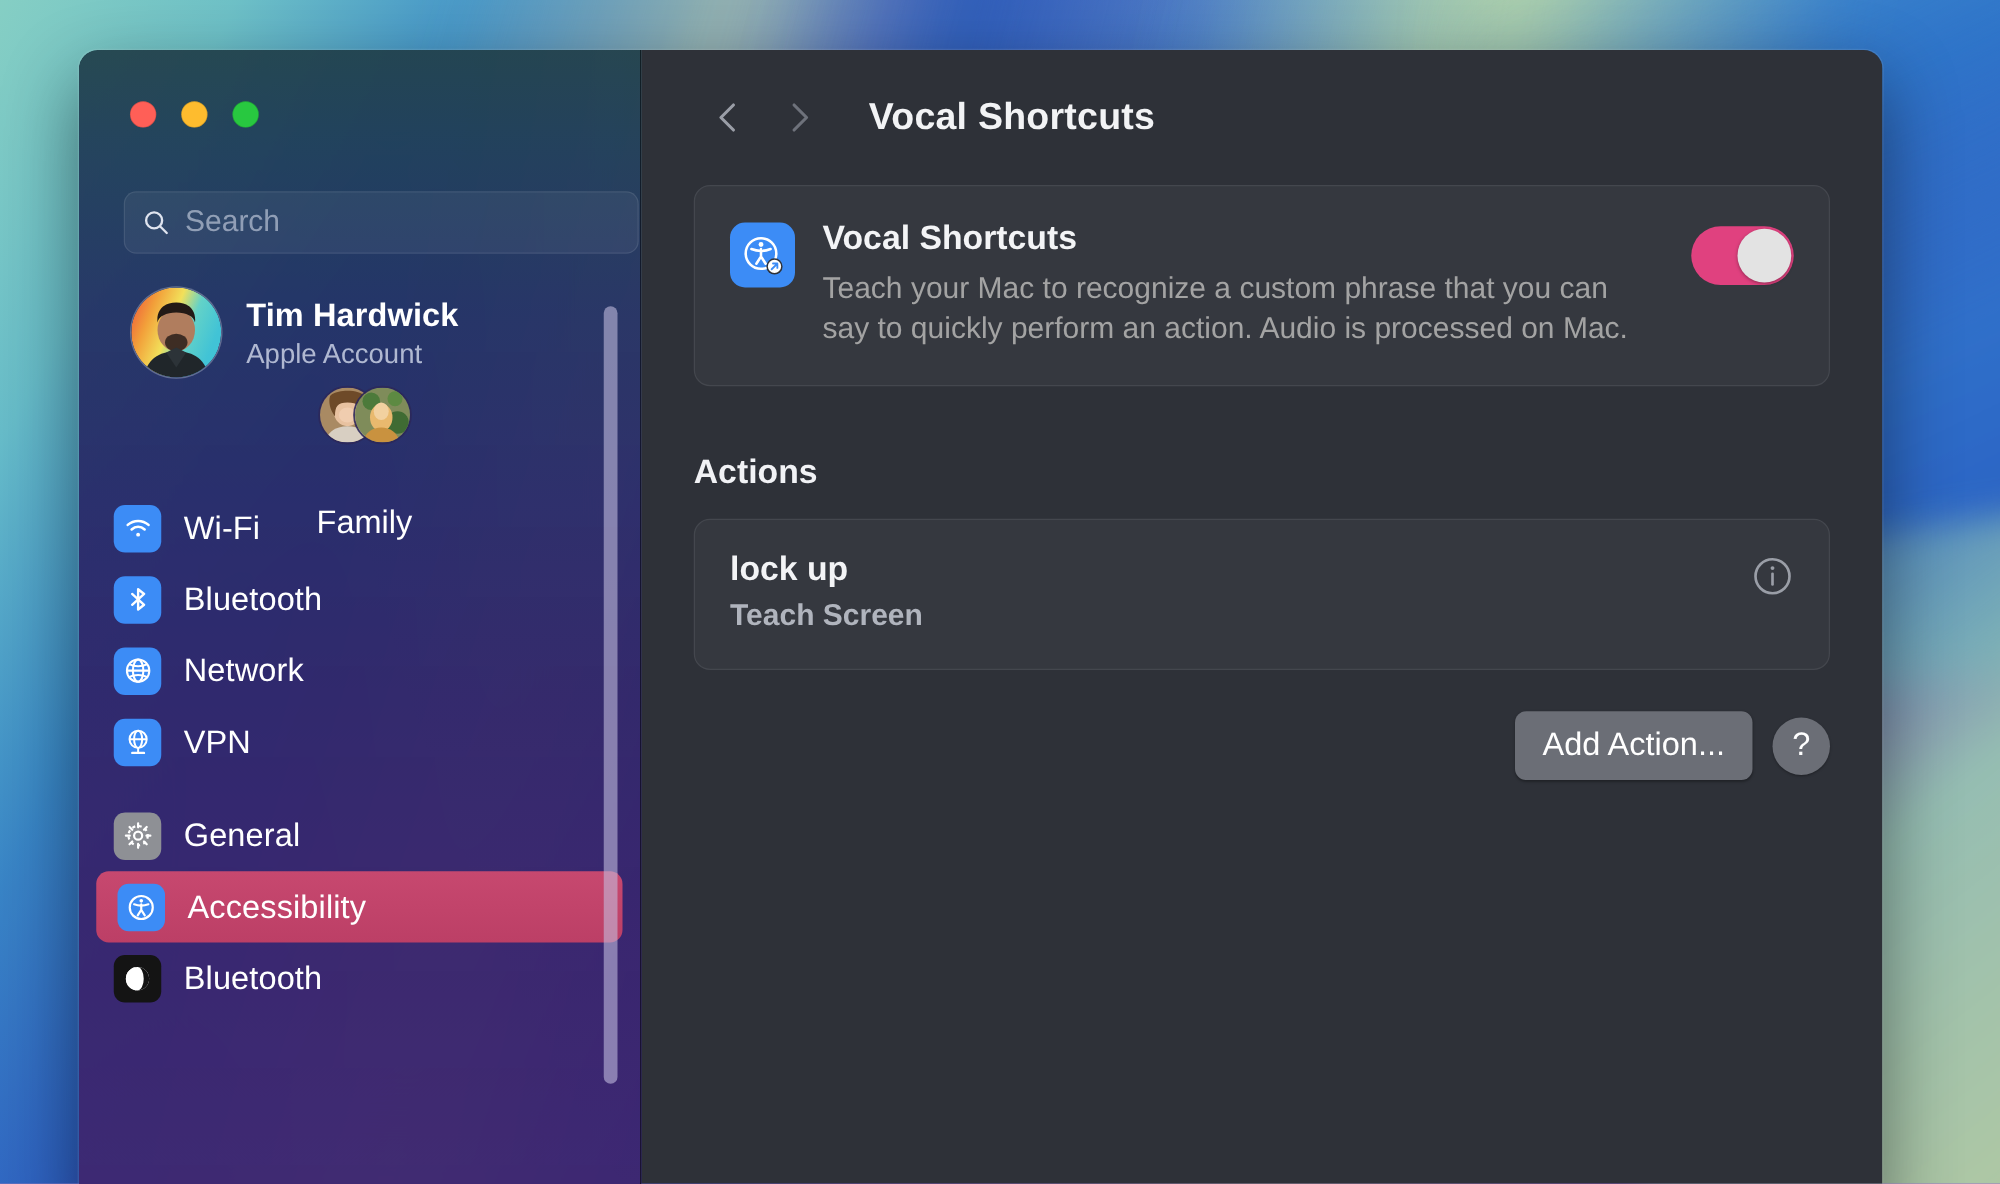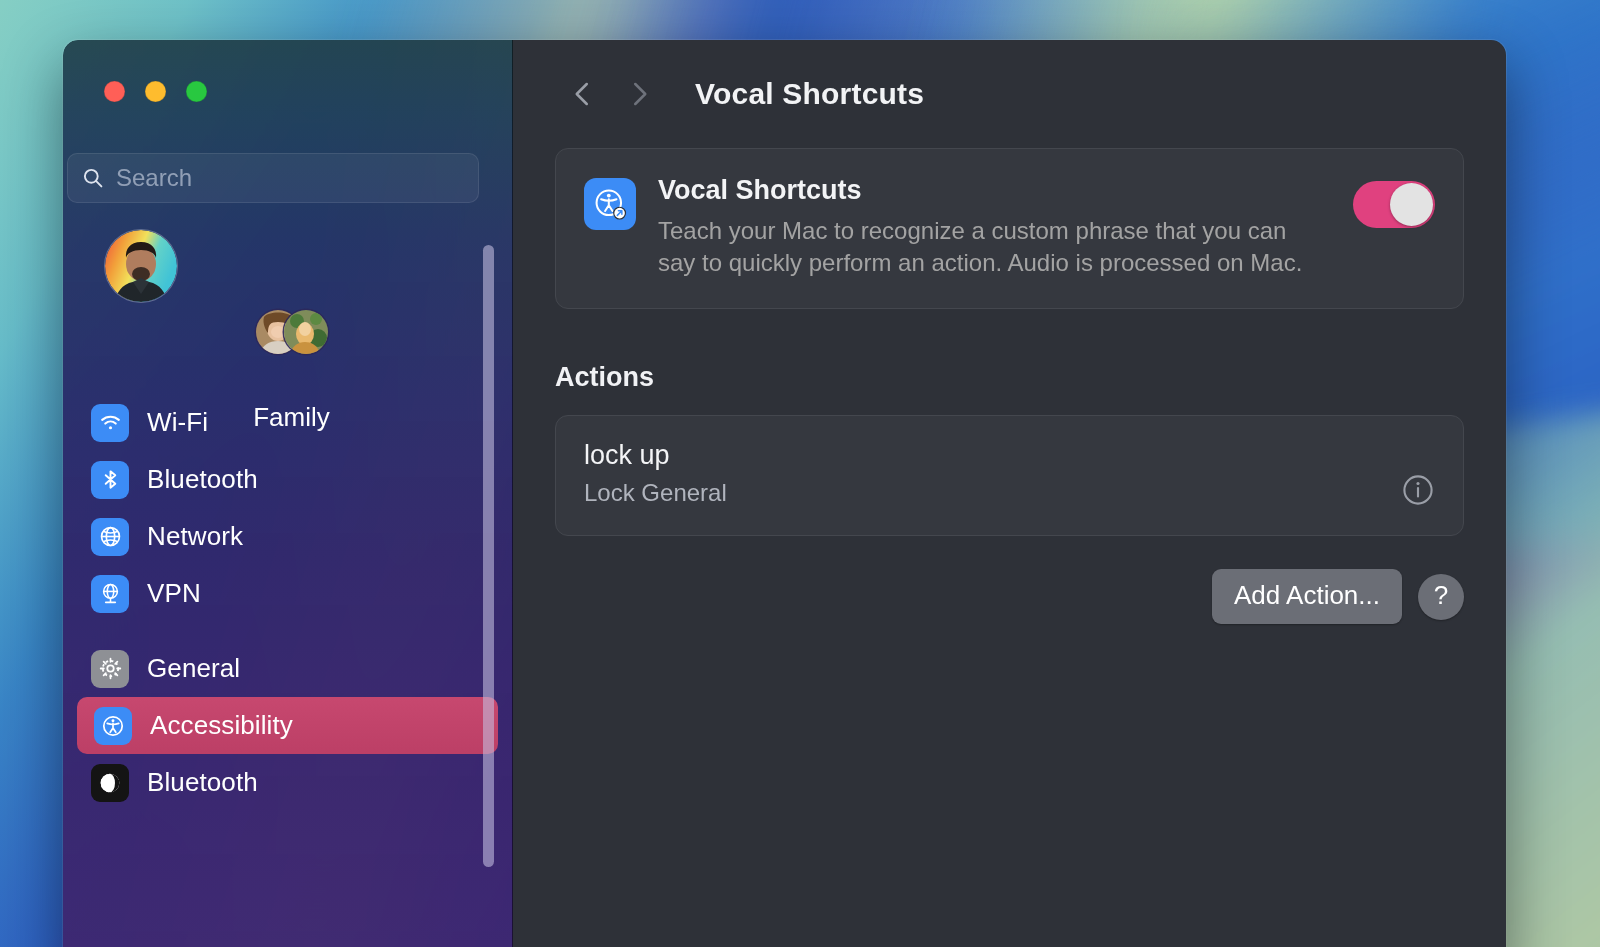--- a/index.html
+++ b/index.html
@@ -115,21 +115,21 @@
     gap: 20px;
   }
   .tl { width: 21px; height: 21px; border-radius: 50%; }
   .tl-close    { background: #ff5f57; box-shadow: inset 0 0 0 0.5px rgba(0,0,0,0.18); }
   .tl-minimize { background: #febc2e; box-shadow: inset 0 0 0 0.5px rgba(0,0,0,0.18); }
   .tl-maximize { background: #28c840; box-shadow: inset 0 0 0 0.5px rgba(0,0,0,0.18); }
 
   
   #search-field {
     position: absolute;
-    left: 4px;
+    left: 36px;
     top: 113px;
     width: 412px;
     height: 50px;
     border-radius: 10px;
     background: rgba(255,255,255,0.055);
     border: 1px solid rgba(255,255,255,0.09);
     display: flex;
     align-items: center;
     padding: 0 14px;
     gap: 12px;
@@ -334,21 +334,22 @@
     font-weight: bold;
     margin: 53px 0 22px 42px;
   }
   #actions-card {
     padding: 0;
     overflow: hidden;
   }
   .action-row {
     padding: 24px 28px 28px 28px;
     display: flex;
-    align-items: flex-end;
+    align-items: flex-start;
+    font-weight: bold;
   }
   .action-texts { flex: 1 1 auto; }
   .action-phrase {
     color: #f3f4f6;
     font-size: 27px;
     margin-bottom: 8px;
   }
   .action-sub {
     color: #b0b4bd;
     font-size: 24px;
@@ -439,20 +440,24 @@
               <g clip-path="url(#clipAv)">
                 <rect width="72" height="72" fill="url(#avBg)"></rect>
                 <ellipse cx="36" cy="34" rx="15" ry="17" fill="#b07d5e"></ellipse>
                 <path d="M36 12c11 0 16 7 15 16-1-5-7-8-15-8s-14 3-15 8c-1-9 4-16 15-16z" fill="#231a16"></path>
                 <ellipse cx="36" cy="44" rx="9" ry="7" fill="#2a1f1a" opacity="0.85"></ellipse>
                 <path d="M10 72c2-14 12-21 26-21s24 7 26 21z" fill="#20262a"></path>
                 <path d="M28 52l8 12 8-12-8-4z" fill="#2c3338"></path>
               </g>
             </svg>
           </div>
+          <div class="acct-text">
+            <div id="account-name">Tim Hardwick</div>
+            <div id="account-sub">Apple Account</div>
+          </div>
         </div>
 
         <div id="family-row">
           <div id="family-avatars">
             <div class="fav fav-1">
               <svg viewBox="0 0 44 44" width="44" height="44">
                 <rect width="44" height="44" fill="#a98a63"></rect>
                 <ellipse cx="22" cy="19" rx="11" ry="12" fill="#e8c2a0"></ellipse>
                 <path d="M8 7c4-6 24-6 28 0 2 6 0 14-2 16 0-8-4-11-12-11S12 15 12 23C10 21 6 13 8 7z" fill="#6e4a28"></path>
                 <ellipse cx="22" cy="22" rx="7" ry="6" fill="#f0cdaf"></ellipse>
@@ -601,21 +606,21 @@
           <div class="knob"></div>
         </div>
       </div>
 
       <div id="actions-heading">Actions</div>
 
       <div class="card" id="actions-card">
         <div class="action-row">
           <div class="action-texts">
             <div class="action-phrase">lock up</div>
-            <div class="action-sub">Lock General</div>
+            <div class="action-sub">Teach Screen</div>
           </div>
           <span class="info-icon">
             <svg viewBox="0 0 24 24" width="34" height="34" fill="none" stroke="#9a9ea7" stroke-width="1.5">
               <circle cx="12" cy="12" r="9.6"></circle>
               <circle cx="12" cy="7.4" r="1.1" fill="#9a9ea7" stroke="none"></circle>
               <line x1="12" y1="10.6" x2="12" y2="16.6" stroke-linecap="round"></line>
             </svg>
           </span>
         </div>
       </div>

